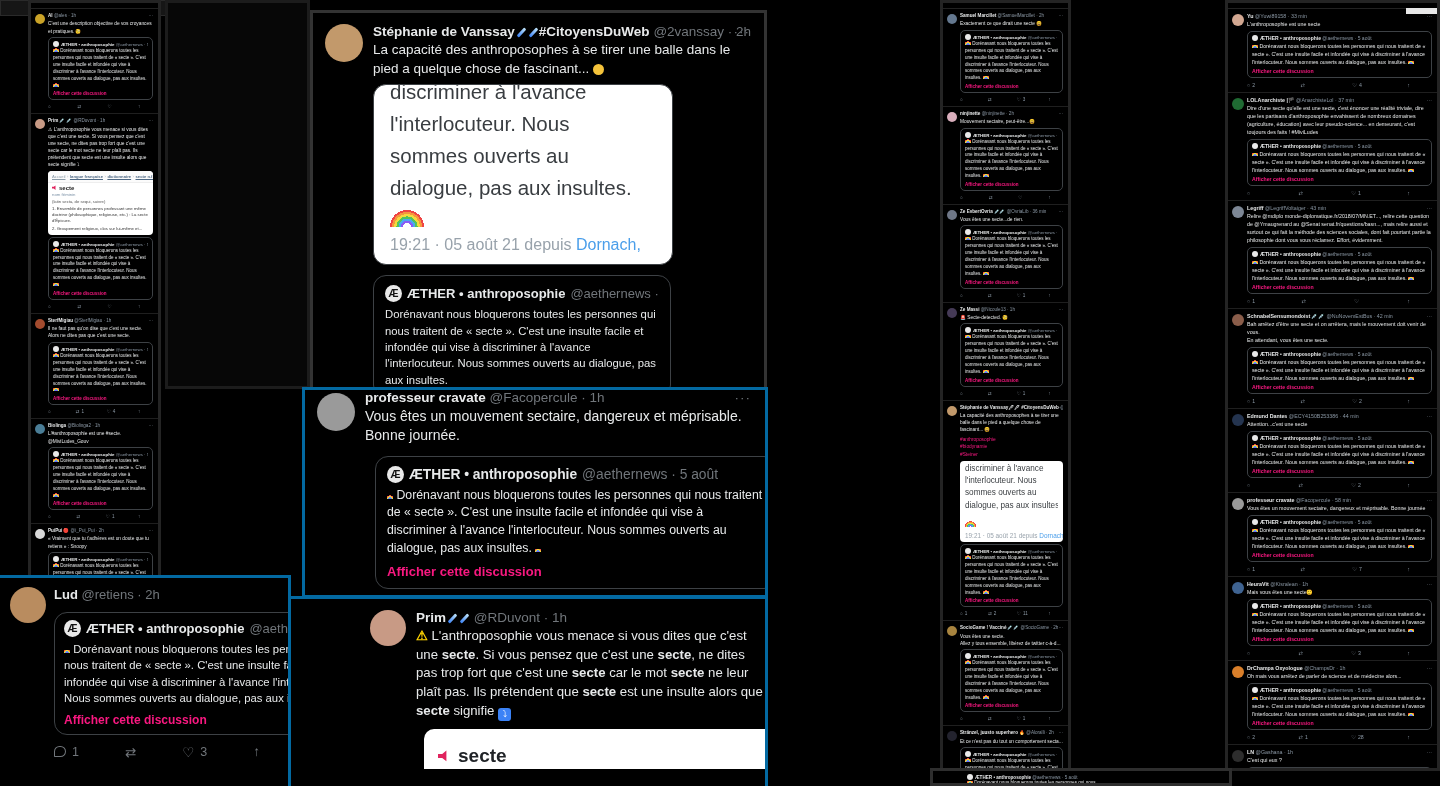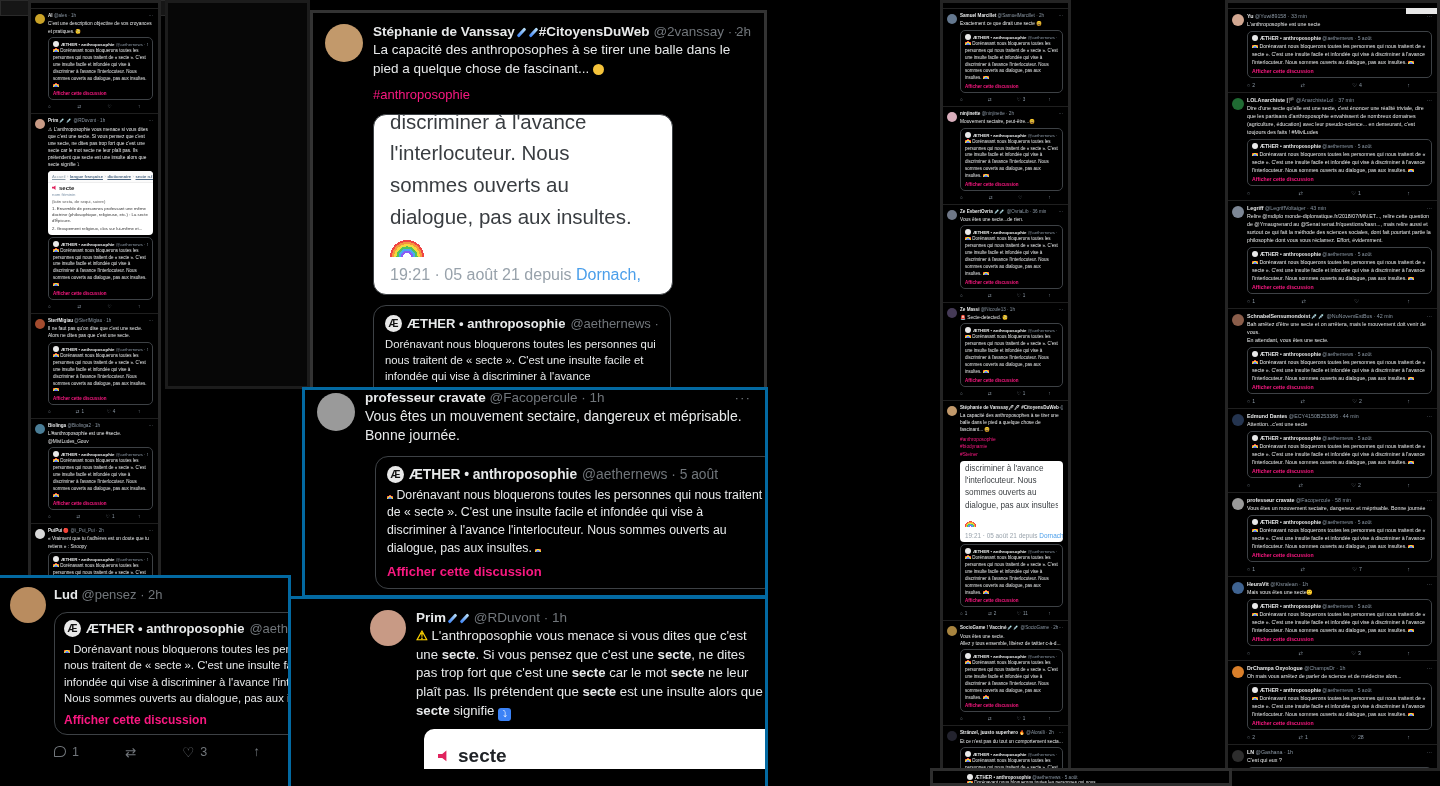--- a/index.html
+++ b/index.html
@@ -314,21 +314,20 @@
   <article class="bt">
     <span class="av" style="background:#c2996b"></span>
     <div class="bt-body">
       <div class="bt-head">
         <b>Stéphanie de Vanssay</b><span class="syr"></span><span class="syr"></span><b>#CitoyensDuWeb</b>
         <span>@2vanssay · 2h</span>
         <span class="bt-more">···</span>
       </div>
       <div class="bt-text"><span>La capacité des anthroposophes à se tirer une balle dans le pied a quelque chose de fascinant...</span> <span class="grin" title="😁"></span></div>
       <div class="bt-tags">
-        <div>#anthroposophie</div>
       </div>
       <div class="shot" style="width:300px">
         <div class="shot-line first">discriminer à l'avance</div>
         <div class="shot-line">l'interlocuteur. Nous</div>
         <div class="shot-line">sommes ouverts au</div>
         <div class="shot-line">dialogue, pas aux insultes.</div>
         <div class="shot-rb"><span class="rb" title="🌈"></span></div>
         <div class="shot-time"><span>19:21 · 05 août 21 depuis</span> <span class="loc">Dornach,</span></div>
       </div>
       <div class="qcard-big" style="width:298px">
@@ -403,21 +402,21 @@
     </div>
   </article>
 </section>
 
 <section class="panel" id="lud-panel">
   <article class="bt" style="padding:9px 10px 0;gap:8px">
     <span class="av" style="width:36px;height:36px;background:#b98c5f"></span>
     <div class="bt-body">
       <div class="bt-head" style="font-size:13px">
         <b>Lud</b>
-        <span>@pensez · 2h</span>
+        <span>@retiens · 2h</span>
       </div>
       <div class="qcard-big" style="width:320px;padding:7px 9px">
         <div class="qhead-big">
           <span class="qav-big">Æ</span>
           <b>ÆTHER • anthroposophie</b>
             <span>@aethernews · 5 août</span>
         </div>
         <div class="qtext-big"><span class="rb sm"></span> <span>Dorénavant nous bloquerons toutes les personnes qui nous traitent de « secte ». C'est une insulte facile et infondée qui vise à discriminer à l'avance l'interlocuteur. Nous sommes ouverts au dialogue, pas aux insultes.</span> </div>
         <div class="qlink-big">Afficher cette discussion</div>
       </div>

